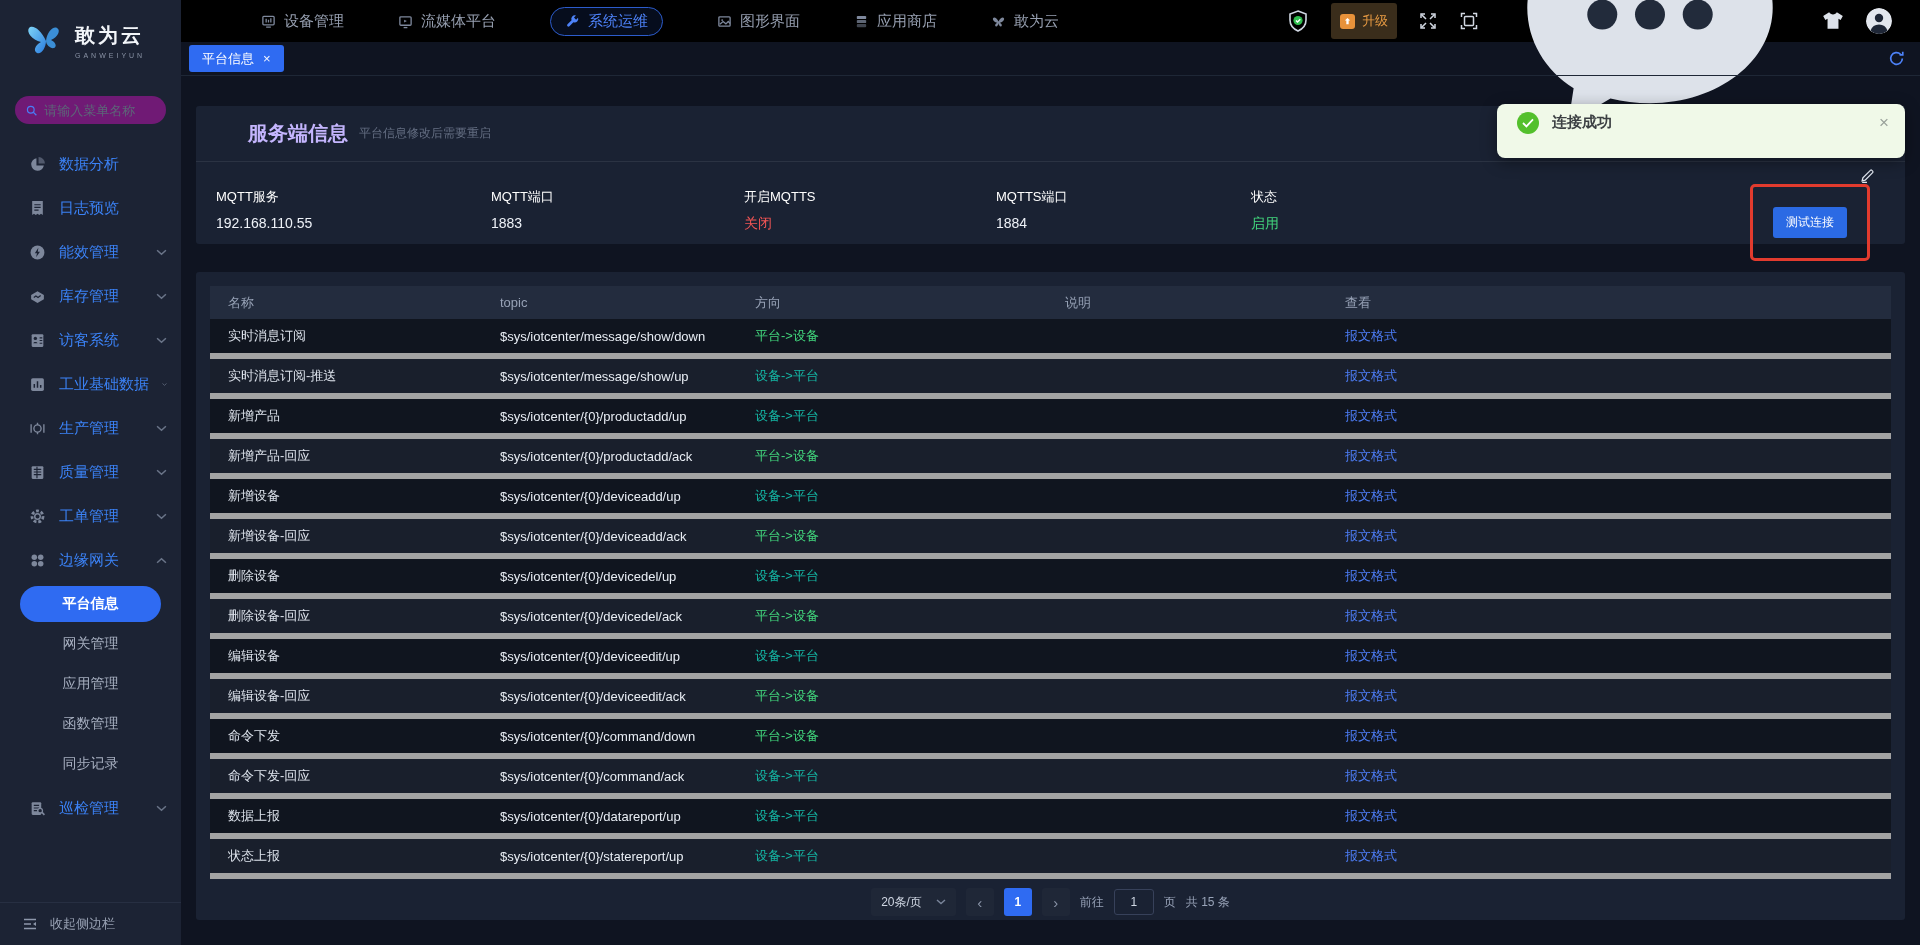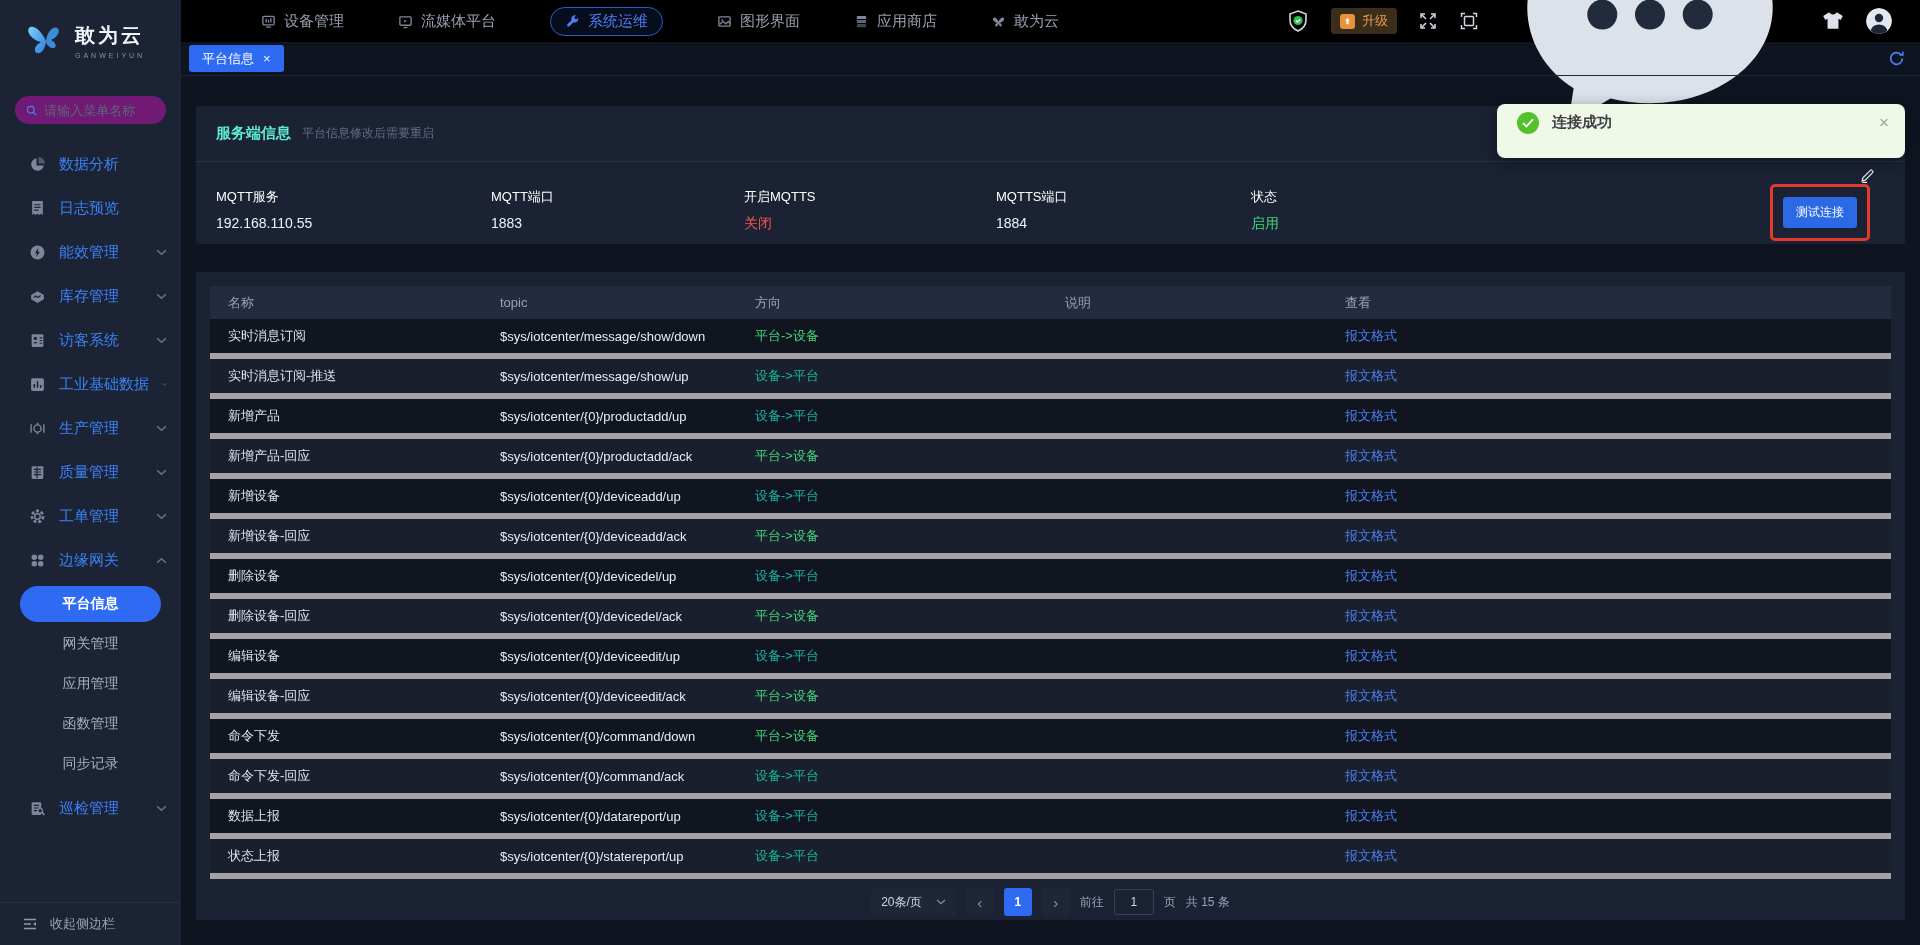--- a/index.html
+++ b/index.html
@@ -16,21 +16,21 @@
   .topbar { position:absolute; left:0; top:0; right:0; height:42px; background:#000000; }
   .topnav { position:absolute; left:181px; top:0; height:42px; display:flex; align-items:center; gap:54px; padding-left:80px; }
   .nav-item { display:flex; align-items:center; gap:8px; color:#969fb0; font-size:15px; cursor:pointer; white-space:nowrap; }
   .nav-ic { width:15px; height:15px; color:#7e889c; }
   .nav-item.active { color:#4d82f8; border:1px solid #2c5ccc; background:rgba(47,107,242,.12); border-radius:16px; padding:4px 14px; }
   .nav-item.active .nav-ic { color:#4d82f8; }
 
   .topbar-right { position:absolute; right:28px; top:0; height:42px; display:flex; align-items:center; gap:21px; }
   .tb-ic { width:20px; height:20px; cursor:pointer; }
   .tb-ic.big { width:24px; height:24px; }
-  .upgrade-pill { background:#3a2d1b; border-radius:3px; height:26px; display:flex; align-items:center; gap:7px; padding:0 9px; cursor:pointer; }
+  .upgrade-pill { background:#3a2d1b; border-radius:3px; height:36px; display:flex; align-items:center; gap:7px; padding:0 9px; cursor:pointer; }
   .up-box { width:15px; height:15px; background:#e8923a; border-radius:3px; display:flex; align-items:center; justify-content:center; }
   .up-box svg { width:9px; height:9px; }
   .upgrade-label { color:#e89b43; font-size:13px; }
   .chat-wrap { position:relative; }
   .avatar { width:26px; height:26px; border-radius:50%; overflow:hidden; cursor:pointer; }
 
   
   .tabstrip { position:absolute; left:181px; right:0; top:42px; height:34px; border-bottom:1px solid #1e2736; display:flex; align-items:center; padding:0 15px 0 8px; }
   .tab { background:#2f6bf2; color:#fff; height:27px; display:flex; align-items:center; gap:9px; padding:0 13px; border-radius:3px; font-size:13px; cursor:pointer; }
   .tab-close { font-size:13px; opacity:.95; cursor:pointer; }
@@ -54,31 +54,31 @@
   .side-item.sub { padding:0; margin:4px 20px; height:36px; justify-content:center; font-size:14px; color:#a7afc0; border-radius:20px; }
   .side-item.sub.active { background:#2f6bf2; color:#fff; font-weight:bold; }
   .side-bottom { position:absolute; bottom:0; height:43px; left:0; right:0; border-top:1px solid #272f42; display:flex; align-items:center; gap:12px; padding-left:22px; color:#9aa3b5; font-size:13px; cursor:pointer; }
   .side-bottom .micon { width:16px; height:16px; color:#8d97ab; }
 
   
   .content { position:absolute; left:181px; top:76px; right:0; bottom:0; }
   .card { position:absolute; left:15px; right:15px; background:#1a2233; border-radius:3px; }
   .card-server { top:30px; height:138px; }
   .card-head { height:56px; border-bottom:1px solid rgba(255,255,255,0.08); display:flex; align-items:center; gap:11px; padding:0 20px; }
-  .card-title { font-size:15px; font-weight:bold; color:#5eead4; }
+  .card-title { font-size:20px; font-weight:bold; color:#c4b5fd;margin-left:32px; }
   .card-subtitle { font-size:12px; color:#646e82; }
   .fields { display:flex; padding:26px 20px 0; }
   .field:nth-child(1){ width:275px; } .field:nth-child(2){ width:253px; }
   .field:nth-child(3){ width:252px; } .field:nth-child(4){ width:255px; }
   .field:nth-child(5){ flex:1; }
   .f-label { font-size:13px; color:#ffffff; margin-bottom:9px; }
   .f-value { font-size:14px; color:#eef2f8; }
   .f-value.red { color:#f35555; } .f-value.green { color:#42d77d; }
   .edit-pencil { position:absolute; right:30px; top:62px; width:15px; height:15px; cursor:pointer; }
-  .test-wrap { position:absolute; right:35px; top:78px; border:3px solid #e23b2e; border-radius:5px; padding:10px; }
+  .test-wrap { position:absolute; right:35px; top:78px; border:3px solid #e23b2e; border-radius:5px; padding:20px; }
   .test-btn { background:#2b6ae4; color:#fff; font-size:12px; padding:7px 13px; border:none; border-radius:3px; cursor:pointer; font-family:inherit; }
 
   .card-table { top:196px; bottom:25px; padding:14px 14px 0; }
   .thead, .trow { display:grid; grid-template-columns:272px 255px 310px 280px 1fr; align-items:center; padding-left:18px; }
   .thead { height:33px; background:#232c3e; font-size:13px; color:#97a2b6; }
   .trow { height:40px; font-size:13px; border-bottom:6px solid #a3a3a3; }
   .trow:nth-child(odd) { background:#10151f; }
   .trow:nth-child(even) { background:#191f2c; }
   .t-name { color:#dde3ec; } .t-topic { color:#e8edf4; }
   .t-dir.green { color:#42d77d; } .t-dir.orange { color:#14b8a6; }

